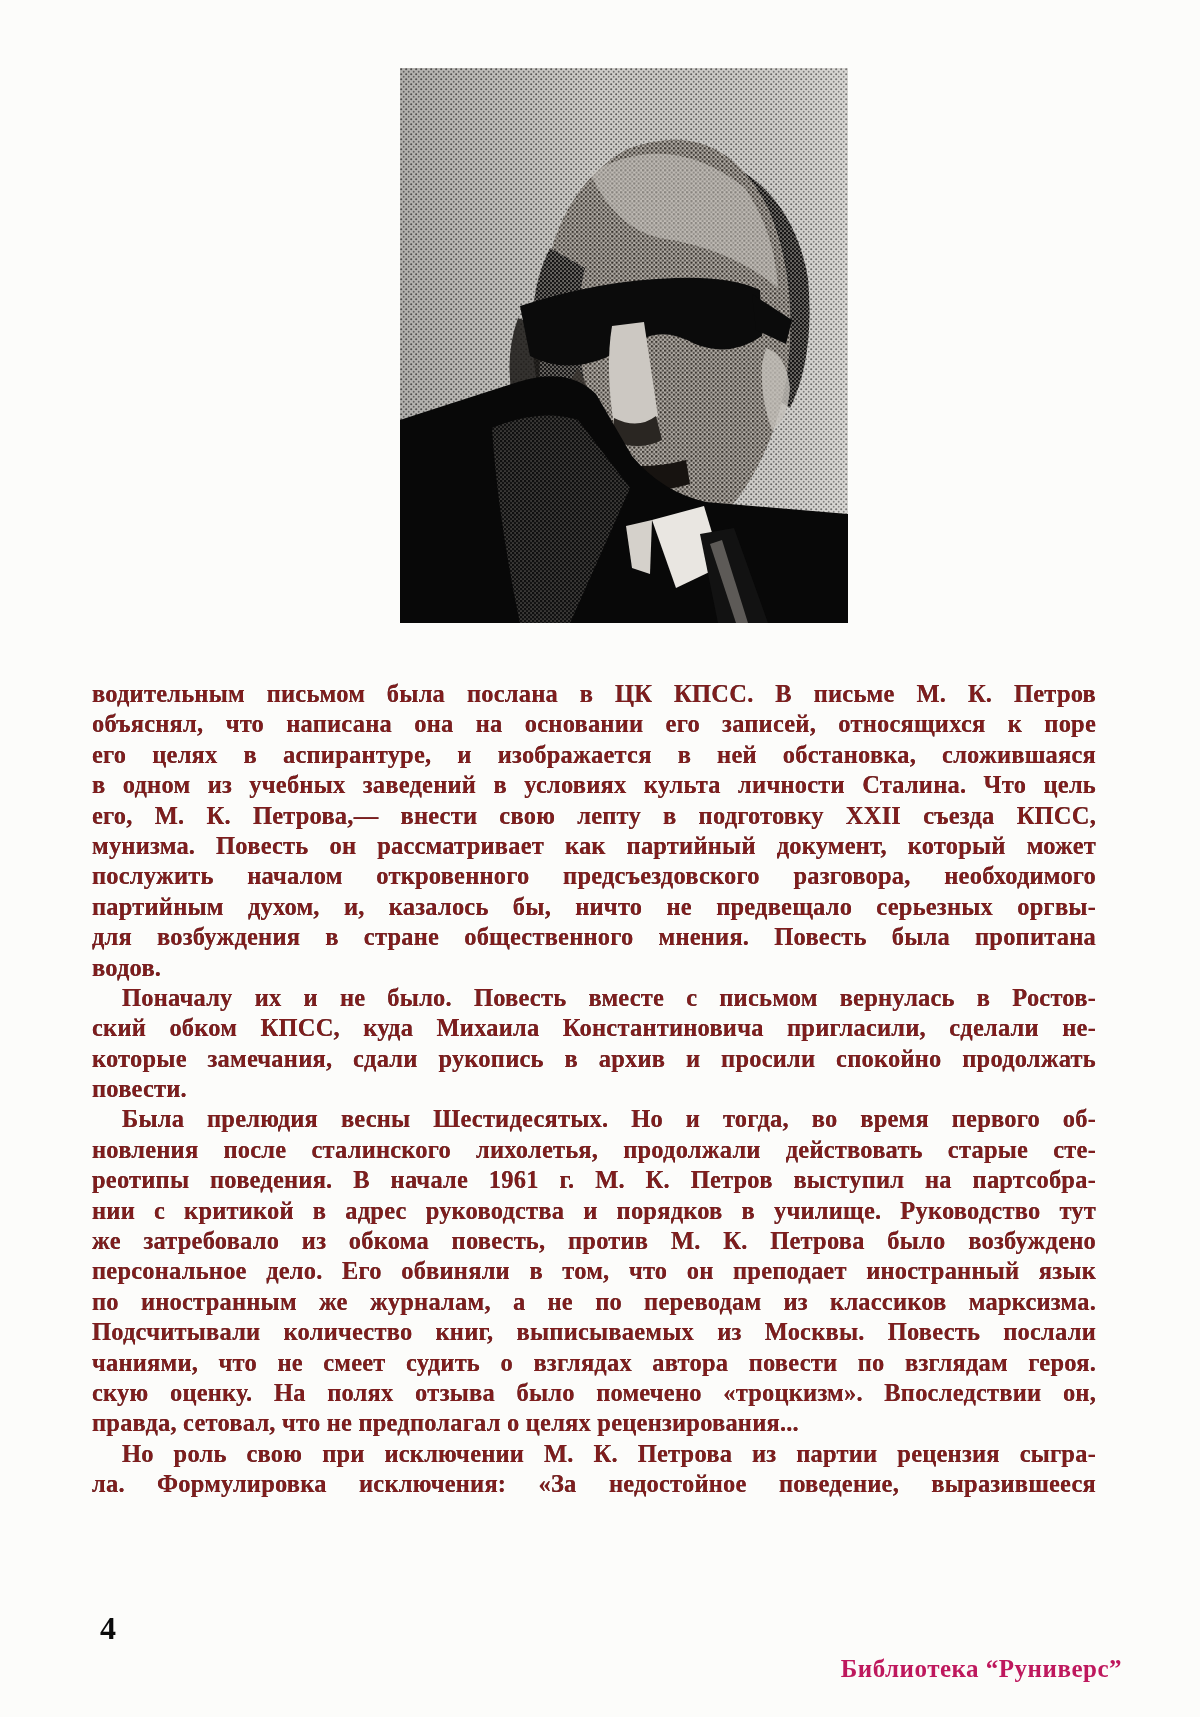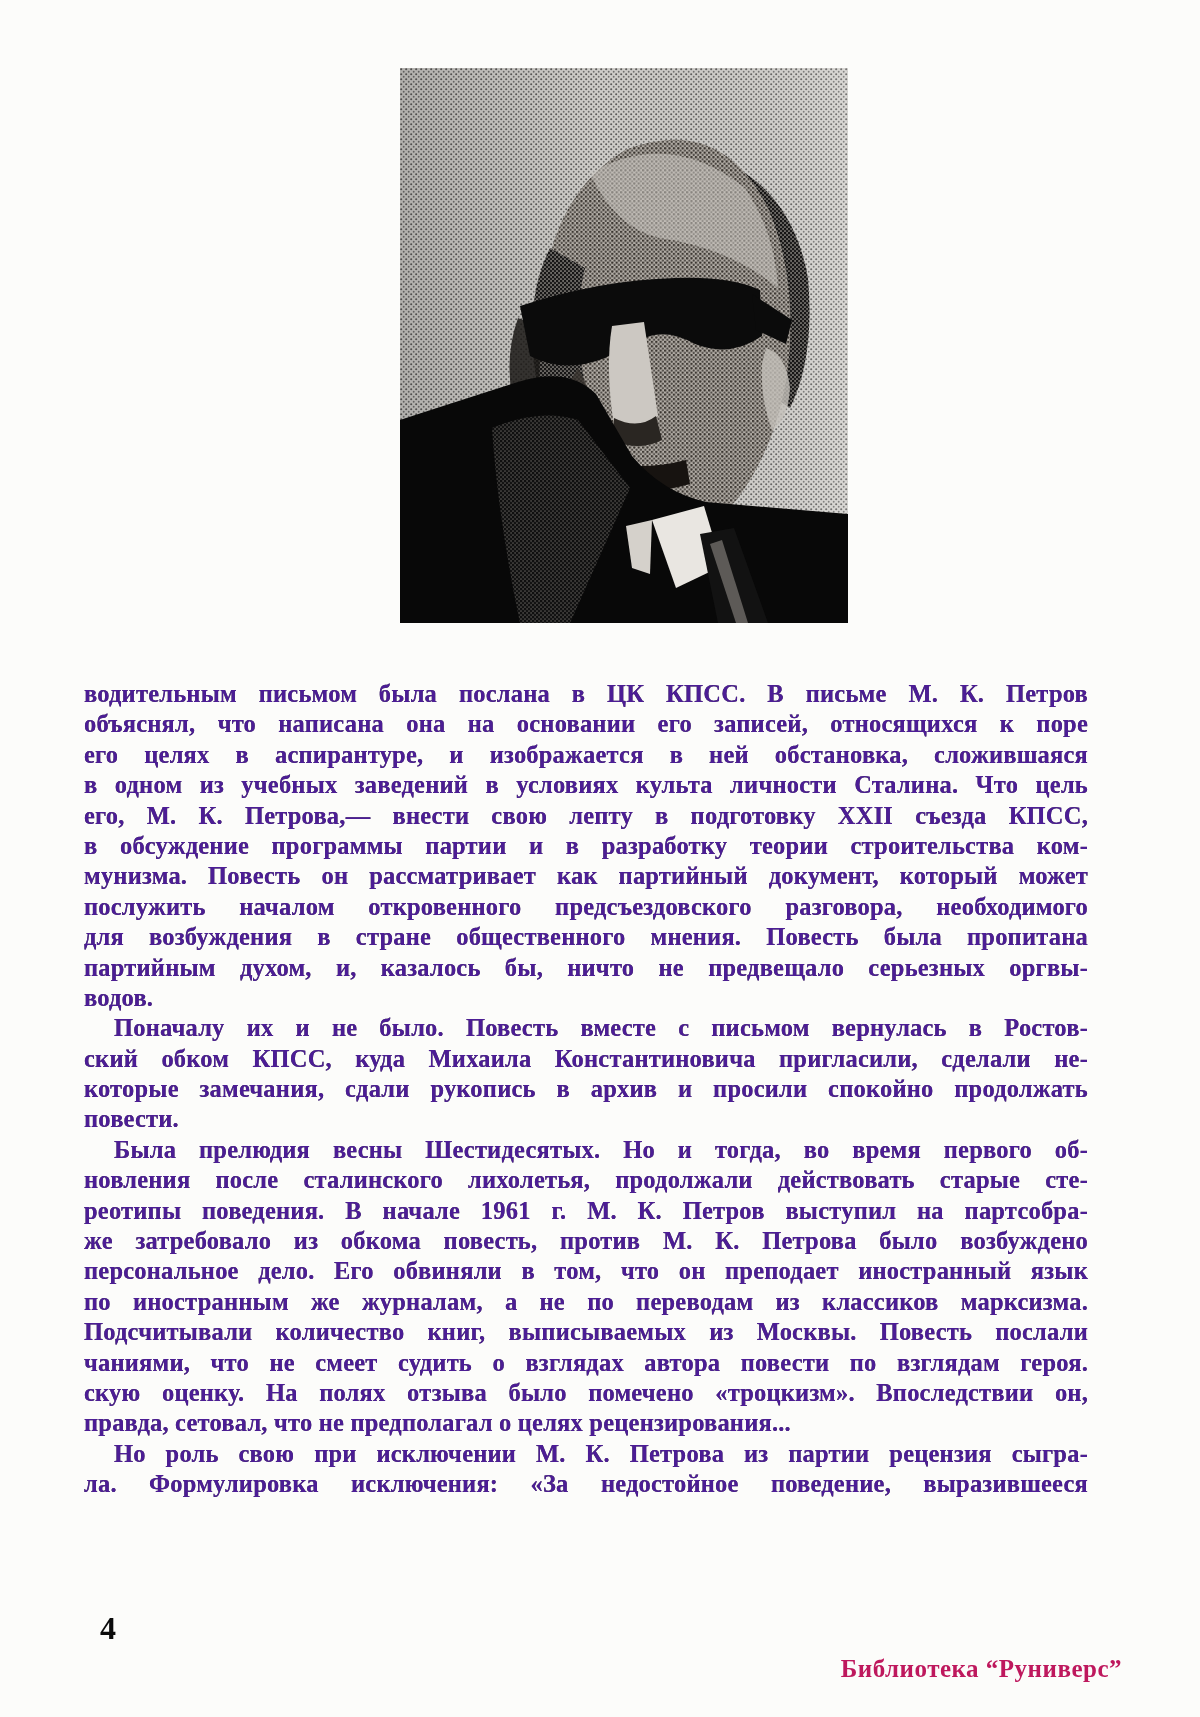--- a/index.html
+++ b/index.html
@@ -15,22 +15,22 @@
 
   
   .photo {
     position:absolute; left:400px; top:68px;
     width:448px; height:555px;
   }
   .photo svg { display:block; width:100%; height:100%; }
 
   
   .text-block {
-    position:absolute; left:84px; top:679px; width:1004px;
-    font-size:24.5px; font-weight:700; color:#4c1d95;
+    position:absolute; left:92px; top:679px; width:1004px;
+    font-size:24.5px; font-weight:700; color:#7f1d1d;
     text-shadow:0 0 .5px rgba(0,0,0,.7);
   }
   .line {
     height:30.4px; line-height:30.4px;
     white-space:nowrap; overflow:visible;
     text-align:justify; text-align-last:justify;
     letter-spacing:.2px;
   }
   .line.no-just { text-align-last:left; }
   .line.indent { padding-left:30px; }
@@ -111,33 +111,33 @@
       <path d="M310,476 L322,472 L348,555 L336,555 Z" fill="#8f8b85" opacity="0.6"></path>
     </svg>
   </figure>
 
   <div class="text-block">
       <div class="line">водительным письмом была послана в ЦК КПСС. В письме М. К. Петров</div>
       <div class="line">объяснял, что написана она на основании его записей, относящихся к поре</div>
       <div class="line">его целях в аспирантуре, и изображается в ней обстановка, сложившаяся</div>
       <div class="line">в одном из учебных заведений в условиях культа личности Сталина. Что цель</div>
       <div class="line">его, М. К. Петрова,— внести свою лепту в подготовку XXII съезда КПСС,</div>
-      <div class="line">в обсуждение программы партии и в разработку теории строительства ком-</div>
       <div class="line">мунизма. Повесть он рассматривает как партийный документ, который может</div>
       <div class="line">послужить началом откровенного предсъездовского разговора, необходимого</div>
+      <div class="line">партийным духом, и, казалось бы, ничто не предвещало серьезных оргвы-</div>
       <div class="line">для возбуждения в стране общественного мнения. Повесть была пропитана</div>
-      <div class="line">партийным духом, и, казалось бы, ничто не предвещало серьезных оргвы-</div>
       <div class="line no-just">водов.</div>
       <div class="line indent">Поначалу их и не было. Повесть вместе с письмом вернулась в Ростов-</div>
       <div class="line">ский обком КПСС, куда Михаила Константиновича пригласили, сделали не-</div>
       <div class="line">которые замечания, сдали рукопись в архив и просили спокойно продолжать</div>
       <div class="line no-just">повести.</div>
       <div class="line indent">Была прелюдия весны Шестидесятых. Но и тогда, во время первого об-</div>
       <div class="line">новления после сталинского лихолетья, продолжали действовать старые сте-</div>
       <div class="line">реотипы поведения. В начале 1961 г. М. К. Петров выступил на партсобра-</div>
+      <div class="line">нии с критикой в адрес руководства и порядков в училище. Руководство тут</div>
       <div class="line">же затребовало из обкома повесть, против М. К. Петрова было возбуждено</div>
       <div class="line">персональное дело. Его обвиняли в том, что он преподает иностранный язык</div>
       <div class="line">по иностранным же журналам, а не по переводам из классиков марксизма.</div>
       <div class="line">Подсчитывали количество книг, выписываемых из Москвы. Повесть послали</div>
       <div class="line">чаниями, что не смеет судить о взглядах автора повести по взглядам героя.</div>
       <div class="line">скую оценку. На полях отзыва было помечено «троцкизм». Впоследствии он,</div>
       <div class="line no-just">правда, сетовал, что не предполагал о целях рецензирования...</div>
       <div class="line indent">Но роль свою при исключении М. К. Петрова из партии рецензия сыгра-</div>
       <div class="line">ла. Формулировка исключения: «За недостойное поведение, выразившееся</div>
     </div>

